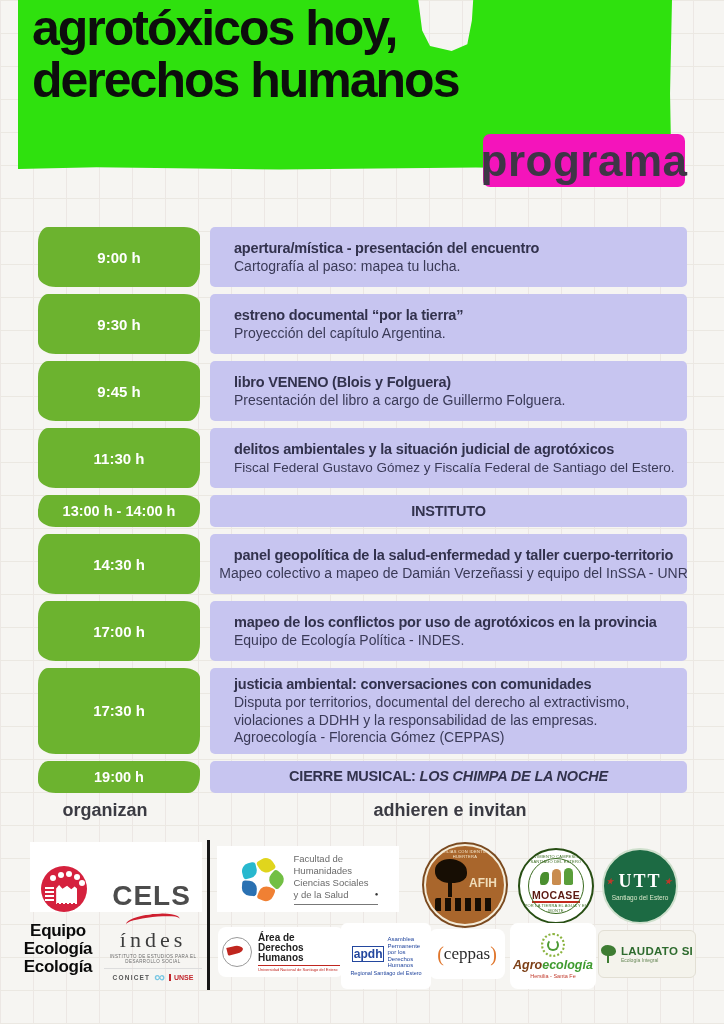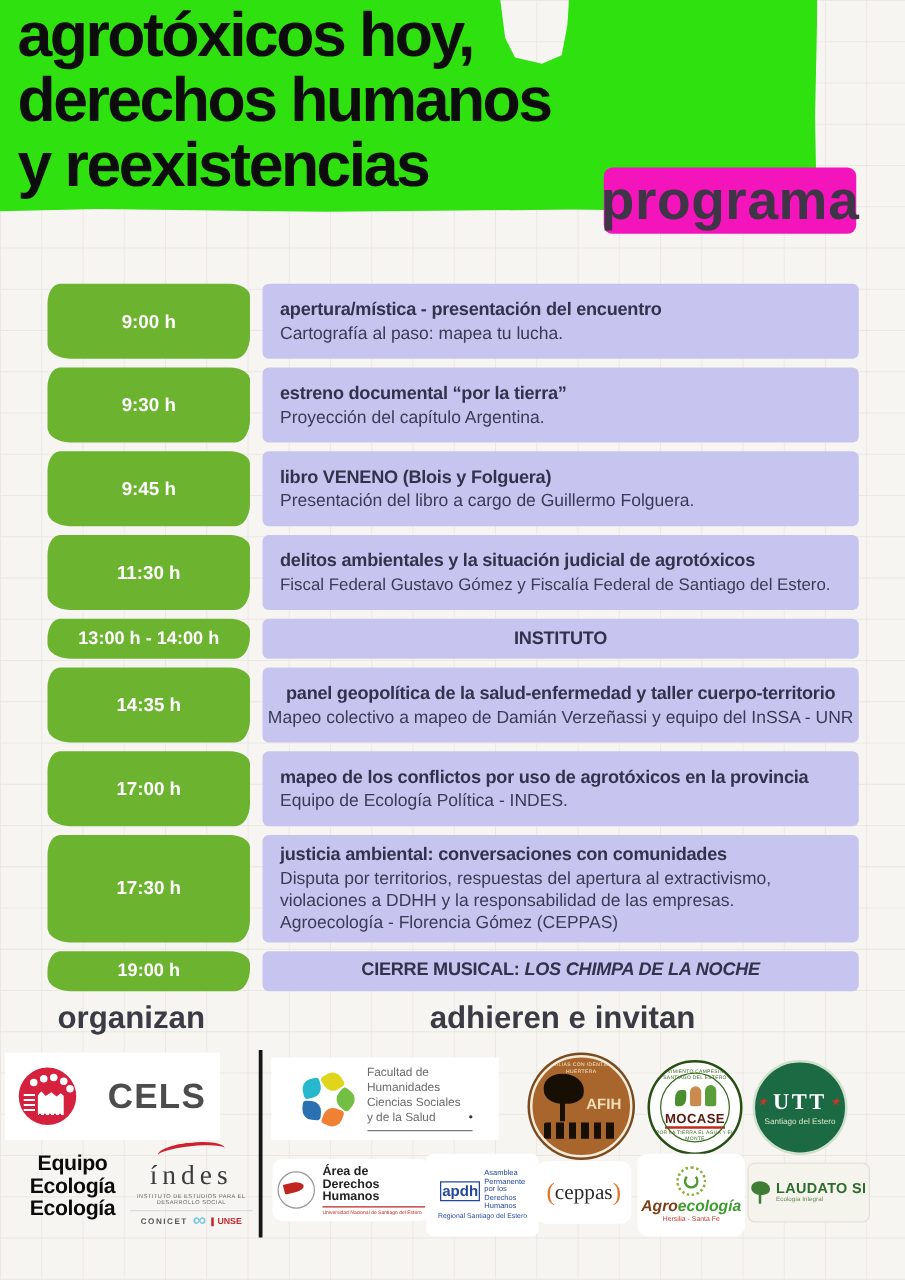--- a/index.html
+++ b/index.html
@@ -7,21 +7,21 @@
     position:relative;width:724px;height:1024px;overflow:hidden;
     font-family:"Liberation Sans",sans-serif;
     background-color:#f6f5f2;
     background-image:
       linear-gradient(#ebe8e2 1px,transparent 1px),
       linear-gradient(90deg,#ece7e4 1px,transparent 1px);
     background-size:33px 33px;
   }
   
   .green-block{
-    position:absolute;left:0;top:0;width:654px;height:170px;background:#2fe10e;
+    position:absolute;left:18px;top:0;width:654px;height:170px;background:#2fe10e;
     clip-path:polygon(0 0,61.2% 0,61.8% 18%,63% 27%,66.3% 30%,68.7% 26%,69.4% 12%,69.6% 0,
       100% 0,99.7% 55%,99.9% 97%,96% 100%,70% 98.6%,40% 99.7%,12% 98.4%,0 99.4%);
   }
   .title{
     position:absolute;left:14px;top:2px;margin:0;
     font-size:50px;line-height:52px;font-weight:bold;letter-spacing:-2px;color:#0d0d0d;
   }
   .badge{
     position:absolute;left:483px;top:134px;width:202px;height:53px;background:#f414bb;
     border-radius:7px;display:flex;align-items:center;justify-content:center;
@@ -31,36 +31,36 @@
   .schedule{position:absolute;left:38px;top:227px;right:37px;display:flex;flex-direction:column;gap:7px;}
   .s-row{display:flex;gap:10px;}
   .s-row.normal{min-height:60px;}
   .s-time{
     flex:0 0 162px;background:#6cb32f;color:#fff;font-weight:bold;font-size:15px;
     display:flex;align-items:center;justify-content:center;text-align:center;
     border-radius:10px 16px 12px 18px/16px 10px 18px 12px;
   }
   .s-card{
     flex:1;background:#c7c5f0;color:#32324d;border-radius:5px;
-    padding:7px 14px 7px 14px;display:flex;flex-direction:column;justify-content:center;min-width:0;
+    padding:7px 14px 7px 24px;display:flex;flex-direction:column;justify-content:center;min-width:0;
   }
   .s-card.center{align-items:center;text-align:center;}
   .s-row.banner .s-card{padding:3px 14px;min-height:26px;}
   .s-row.banner .s-time{font-size:14.5px;}
   .s-title{font-weight:bold;font-size:14.5px;line-height:19px;white-space:nowrap;letter-spacing:-.2px;}
   .s-title em{font-style:italic;}
   .s-sub{font-size:14px;line-height:17.5px;color:#3a3a57;white-space:nowrap;}
   
-  .f-label{position:absolute;top:800px;font-size:25px;font-weight:bold;color:#3b3b43;text-align:center;}
+  .f-label{position:absolute;top:800px;font-size:18px;font-weight:bold;color:#3b3b43;text-align:center;}
   .f-label.org{left:30px;width:150px;}
   .f-label.adh{left:240px;width:420px;}
   .divider{position:absolute;left:207px;top:840px;width:3px;height:150px;background:#161616;}
   .logo-box{position:absolute;background:#fff;display:flex;align-items:center;justify-content:center;}
   
-  .cels-box{left:4px;top:842px;width:172px;height:70px;gap:25px;}
+  .cels-box{left:30px;top:842px;width:172px;height:70px;gap:25px;align-items:flex-end;}
   .cels-mark{position:relative;width:46px;height:46px;border-radius:50%;background:#d5213d;overflow:hidden;flex:0 0 46px;}
   .cels-dots{position:absolute;width:6px;height:6px;background:#fff;border-radius:50%;top:9px;left:9px;
     box-shadow:8px -3px 0 #fff,16px -4px 0 #fff,24px -1px 0 #fff,29px 5px 0 #fff;}
   .cels-stripes{position:absolute;left:4px;top:21px;width:9px;height:15px;
     background:repeating-linear-gradient(#fff 0 2px,transparent 2px 4px);}
   .cels-cup{position:absolute;left:15px;top:19px;width:21px;height:19px;background:#fff;
     clip-path:polygon(0 18%,14% 0,30% 20%,52% 4%,72% 22%,88% 8%,100% 20%,100% 100%,0 100%);}
   .cels-bars{position:absolute;left:16px;bottom:2px;width:19px;height:7px;
     background:repeating-linear-gradient(90deg,#d5213d 0 2px,transparent 2px 4px);}
   .cels-text{font-size:28px;font-weight:bold;color:#4c4c4c;letter-spacing:1px;}
@@ -146,21 +146,20 @@
 </style>
 </head>
 <body>
 
 <div class="poster">
 
   <div class="green-block">
     <h1 class="title">
       <span>agrotóxicos hoy,</span><br>
       <span>derechos humanos</span><br>
-      <span>y reexistencias</span>
     </h1>
   </div>
   <div class="badge">programa</div>
 
   <div class="schedule">
       <div class="s-row normal">
         <div class="s-time">9:00 h</div>
         <div class="s-card">
           <div class="s-title">apertura/mística - presentación del encuentro</div>
           <div class="s-sub">Cartografía al paso: mapea tu lucha.</div>
@@ -187,38 +186,38 @@
           <div class="s-sub" style="font-size: 13.5px;">Fiscal Federal Gustavo Gómez y Fiscalía Federal de Santiago del Estero.</div>
         </div>
       </div>
       <div class="s-row banner">
         <div class="s-time">13:00 h - 14:00 h</div>
         <div class="s-card center">
           <div class="s-title">INSTITUTO</div>
         </div>
       </div>
       <div class="s-row normal">
-        <div class="s-time">14:35 h</div>
+        <div class="s-time">14:30 h</div>
         <div class="s-card center">
           <div class="s-title">panel geopolítica de la salud-enfermedad y taller cuerpo-territorio</div>
           <div class="s-sub">Mapeo colectivo a mapeo de Damián Verzeñassi y equipo del InSSA - UNR</div>
         </div>
       </div>
       <div class="s-row normal">
         <div class="s-time">17:00 h</div>
         <div class="s-card">
           <div class="s-title">mapeo de los conflictos por uso de agrotóxicos en la provincia</div>
           <div class="s-sub">Equipo de Ecología Política - INDES.</div>
         </div>
       </div>
       <div class="s-row normal">
         <div class="s-time">17:30 h</div>
         <div class="s-card">
           <div class="s-title">justicia ambiental: conversaciones con comunidades</div>
-          <div class="s-sub">Disputa por territorios, respuestas del apertura al extractivismo,</div>
+          <div class="s-sub">Disputa por territorios, documental del derecho al extractivismo,</div>
           <div class="s-sub">violaciones a  DDHH y la responsabilidad de las empresas.</div>
           <div class="s-sub">Agroecología - Florencia Gómez (CEPPAS)</div>
         </div>
       </div>
       <div class="s-row banner">
         <div class="s-time">19:00 h</div>
         <div class="s-card center">
           <div class="s-title">CIERRE MUSICAL: <em>LOS CHIMPA DE LA NOCHE</em></div>
         </div>
       </div>

